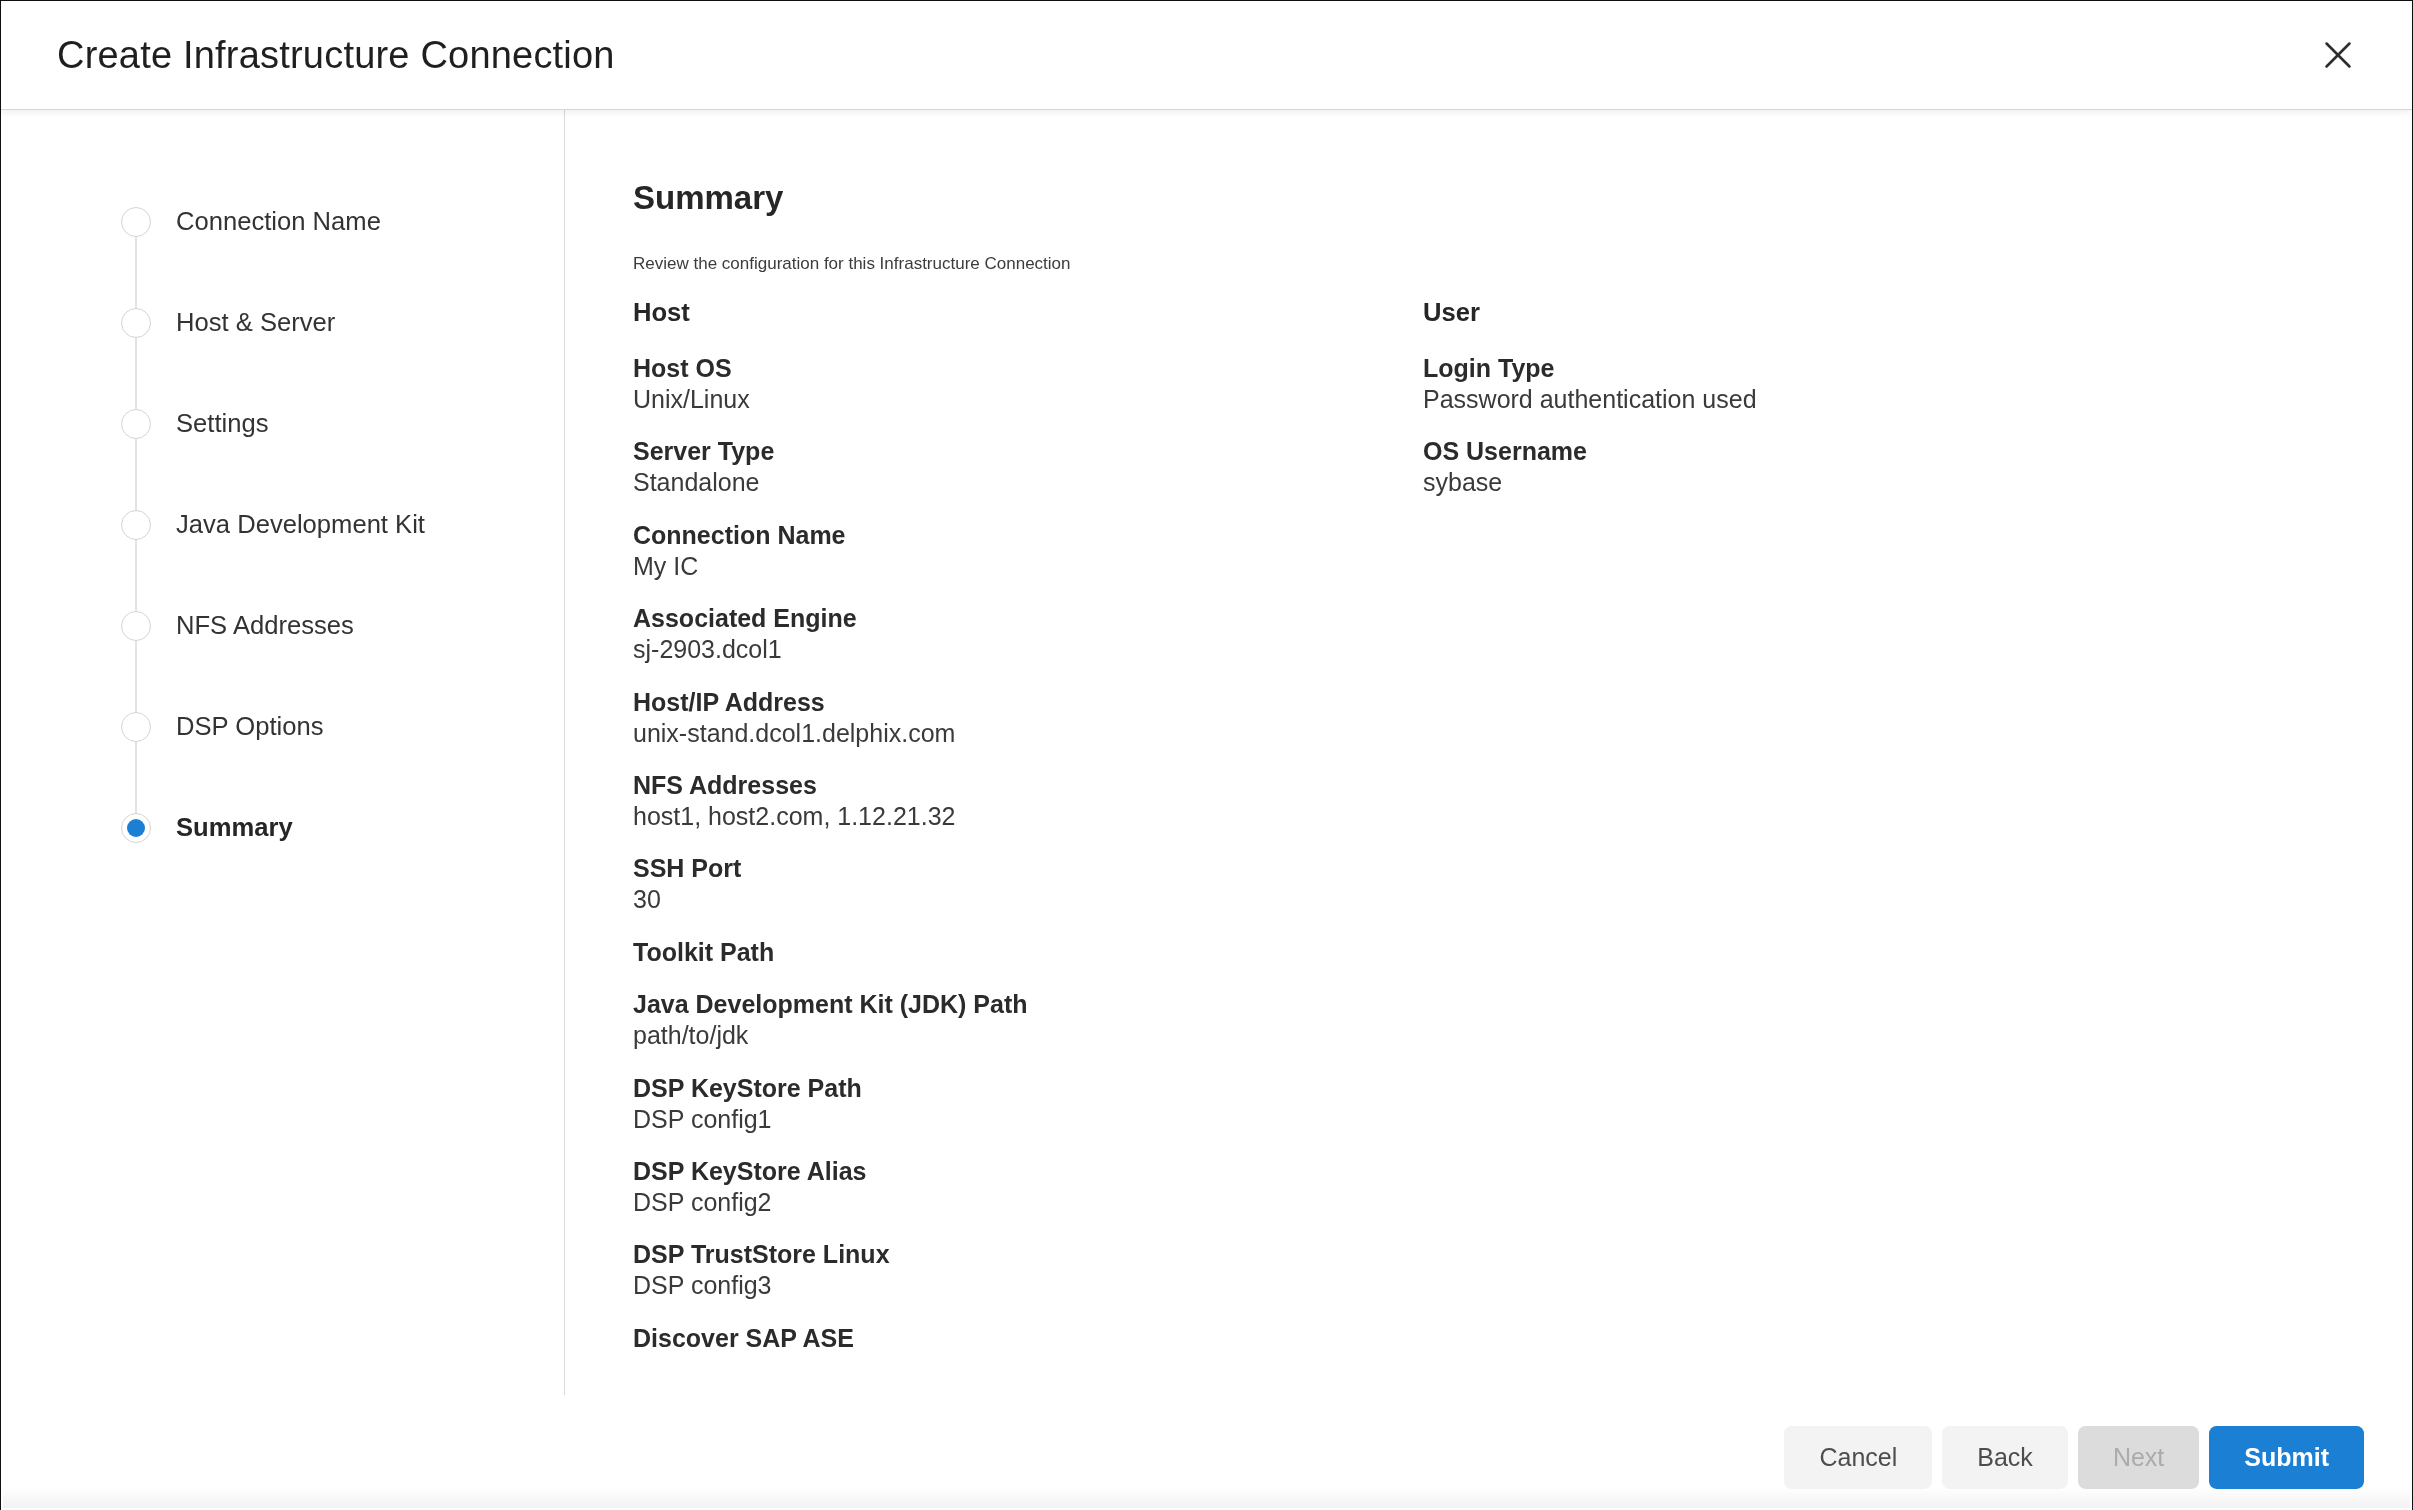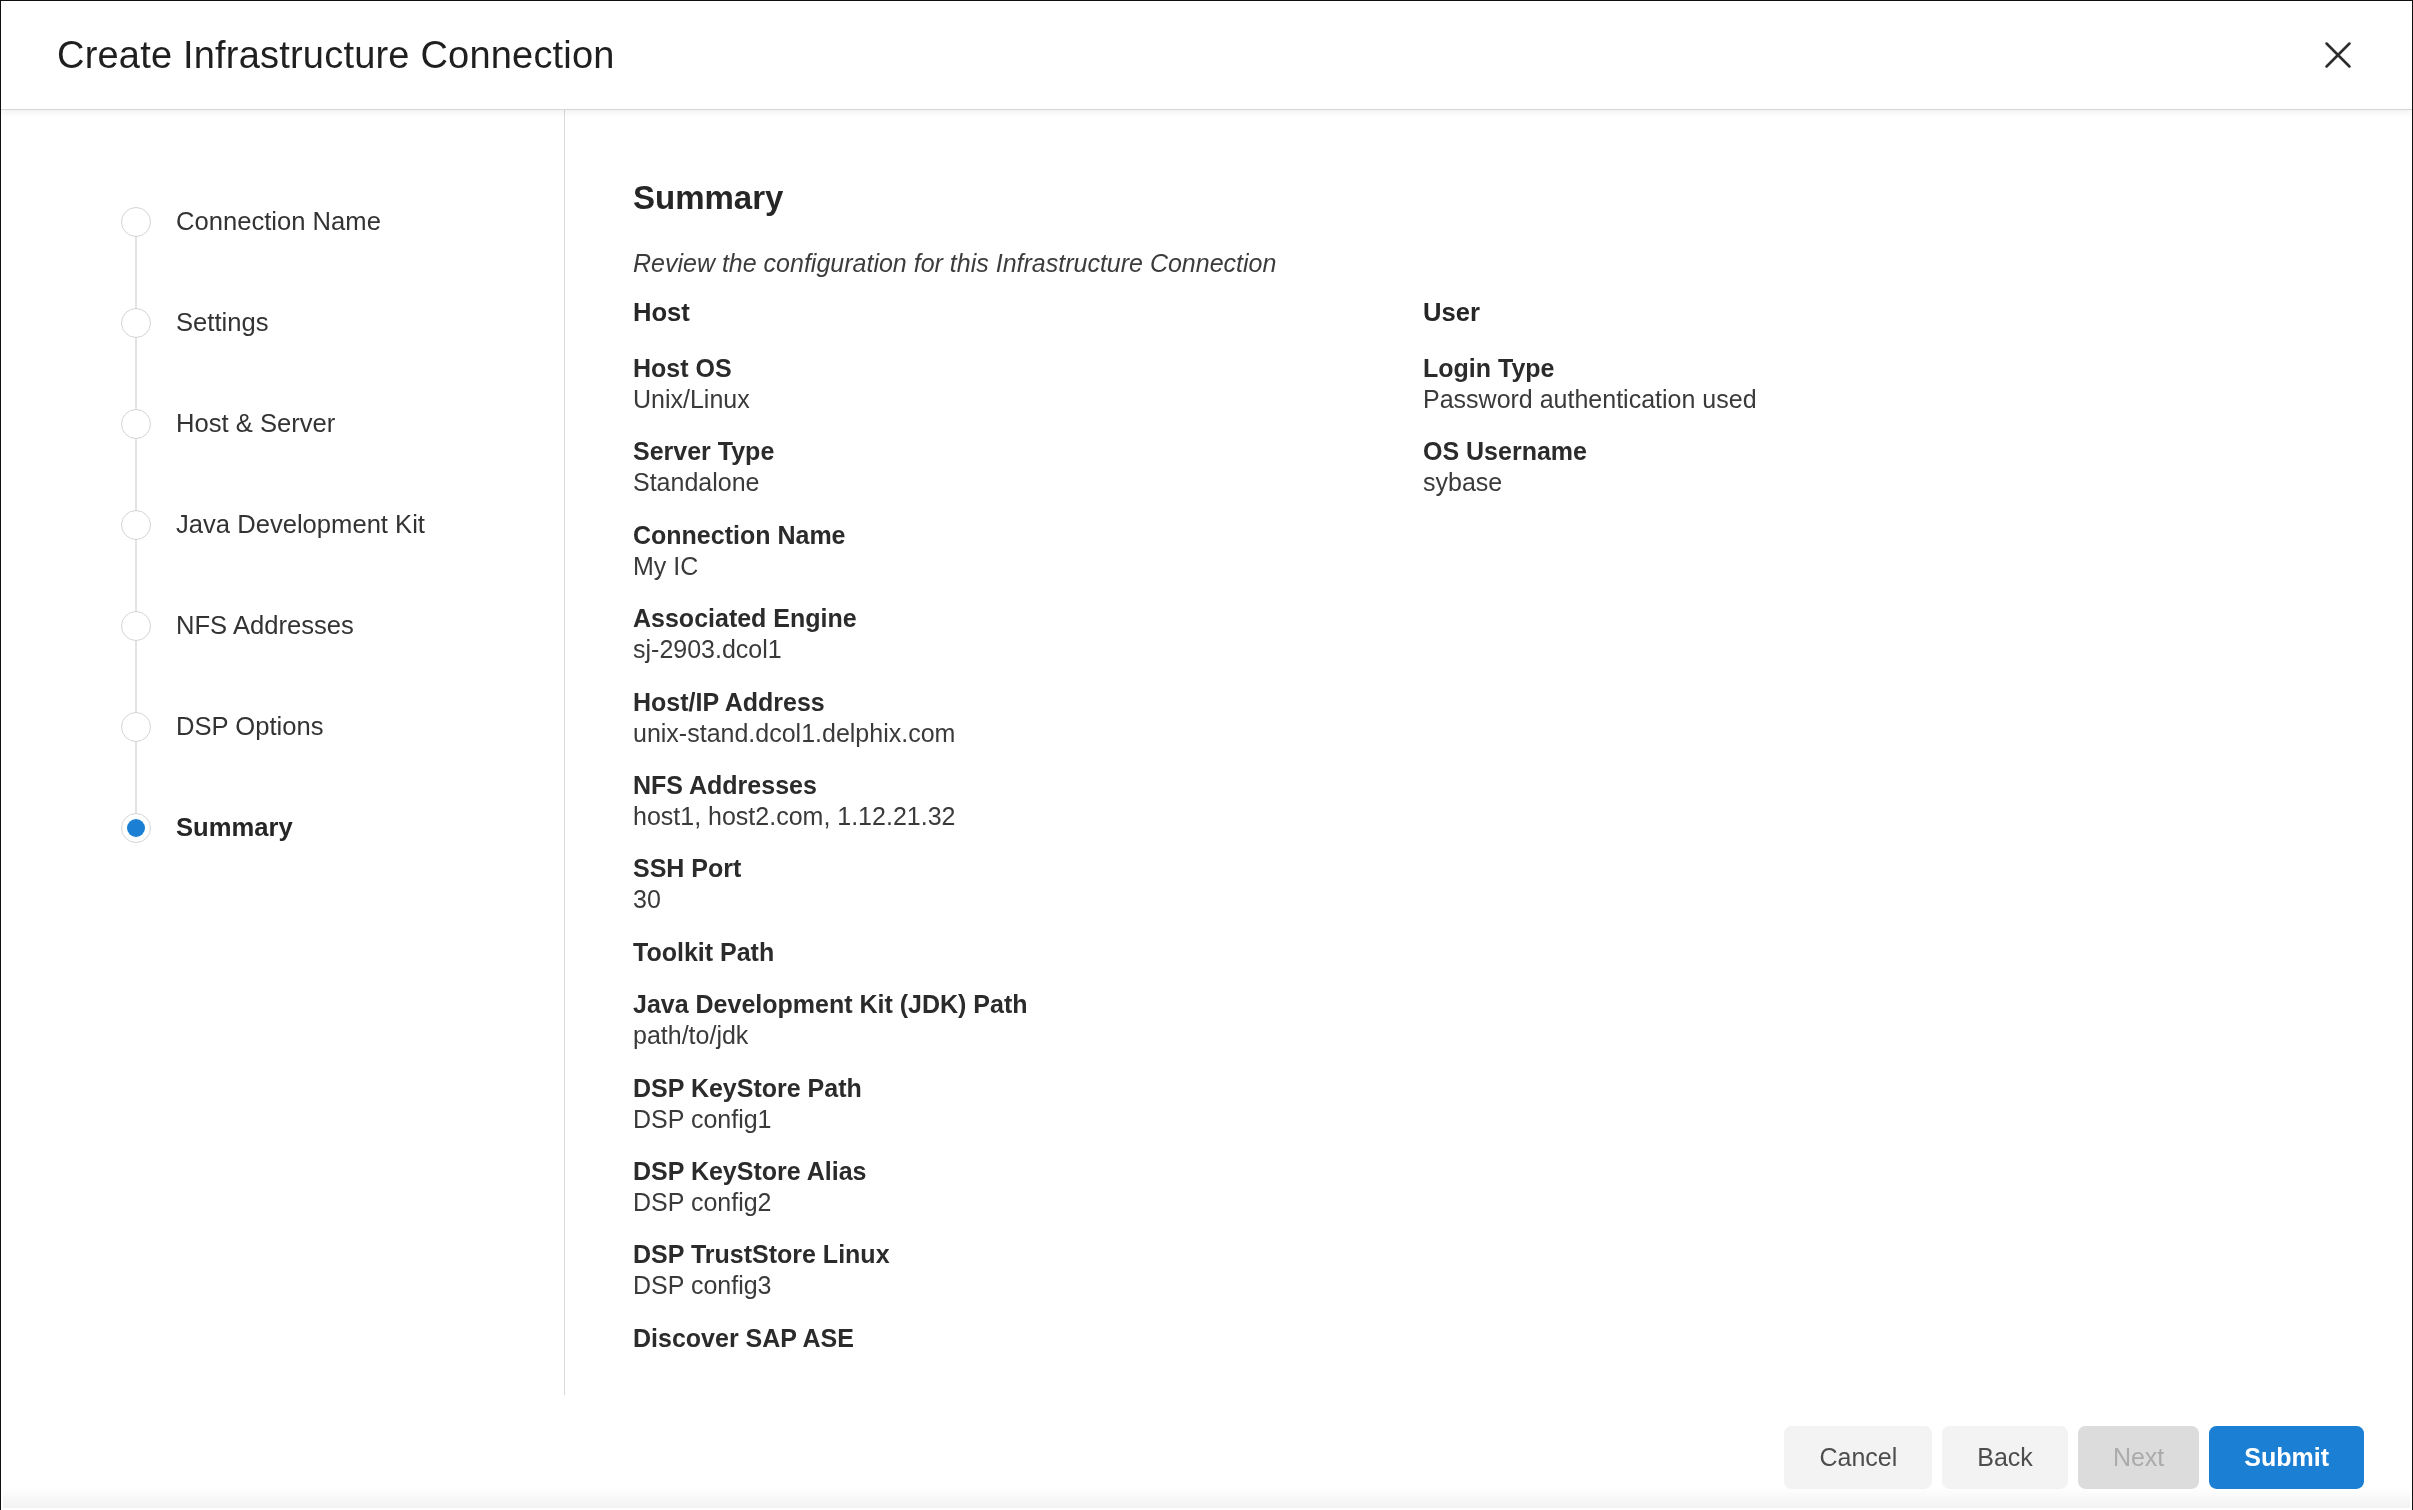--- a/index.html
+++ b/index.html
@@ -102,23 +102,22 @@
     padding: 68px 0 0 68px;
     overflow: hidden;
   }
   .summary-heading {
     margin: 0 0 30px 0;
     font-size: 33px; line-height: 40px;
     font-weight: 700; color: #262626;
   }
   .summary-subtitle {
     margin: 0 11px 18px 0;
-    font-size: 25px; line-height: 31px;
+    font-size: 17px; line-height: 31px;
     color: #3c3c3c;
-    font-style: italic;
   }
   .columns {
     display: grid;
     grid-template-columns: 790px 1fr;
   }
   .section-heading {
     margin: 0 0 25px 0;
     font-size: 25.6px; line-height: 31px;
     font-weight: 700; color: #262626;
   }
@@ -187,25 +186,25 @@
 
     <aside class="stepper">
       <div class="stepper-track"></div>
       <div class="steps">
           <div class="step">
     <span class="step-dot"></span>
     <span class="step-label">Connection Name</span>
   </div>
           <div class="step">
     <span class="step-dot"></span>
+    <span class="step-label">Host &amp; Server</span>
+  </div>
+          <div class="step">
+    <span class="step-dot"></span>
     <span class="step-label">Settings</span>
-  </div>
-          <div class="step">
-    <span class="step-dot"></span>
-    <span class="step-label">Host &amp; Server</span>
   </div>
           <div class="step">
     <span class="step-dot"></span>
     <span class="step-label">Java Development Kit</span>
   </div>
           <div class="step">
     <span class="step-dot"></span>
     <span class="step-label">NFS Addresses</span>
   </div>
           <div class="step">

